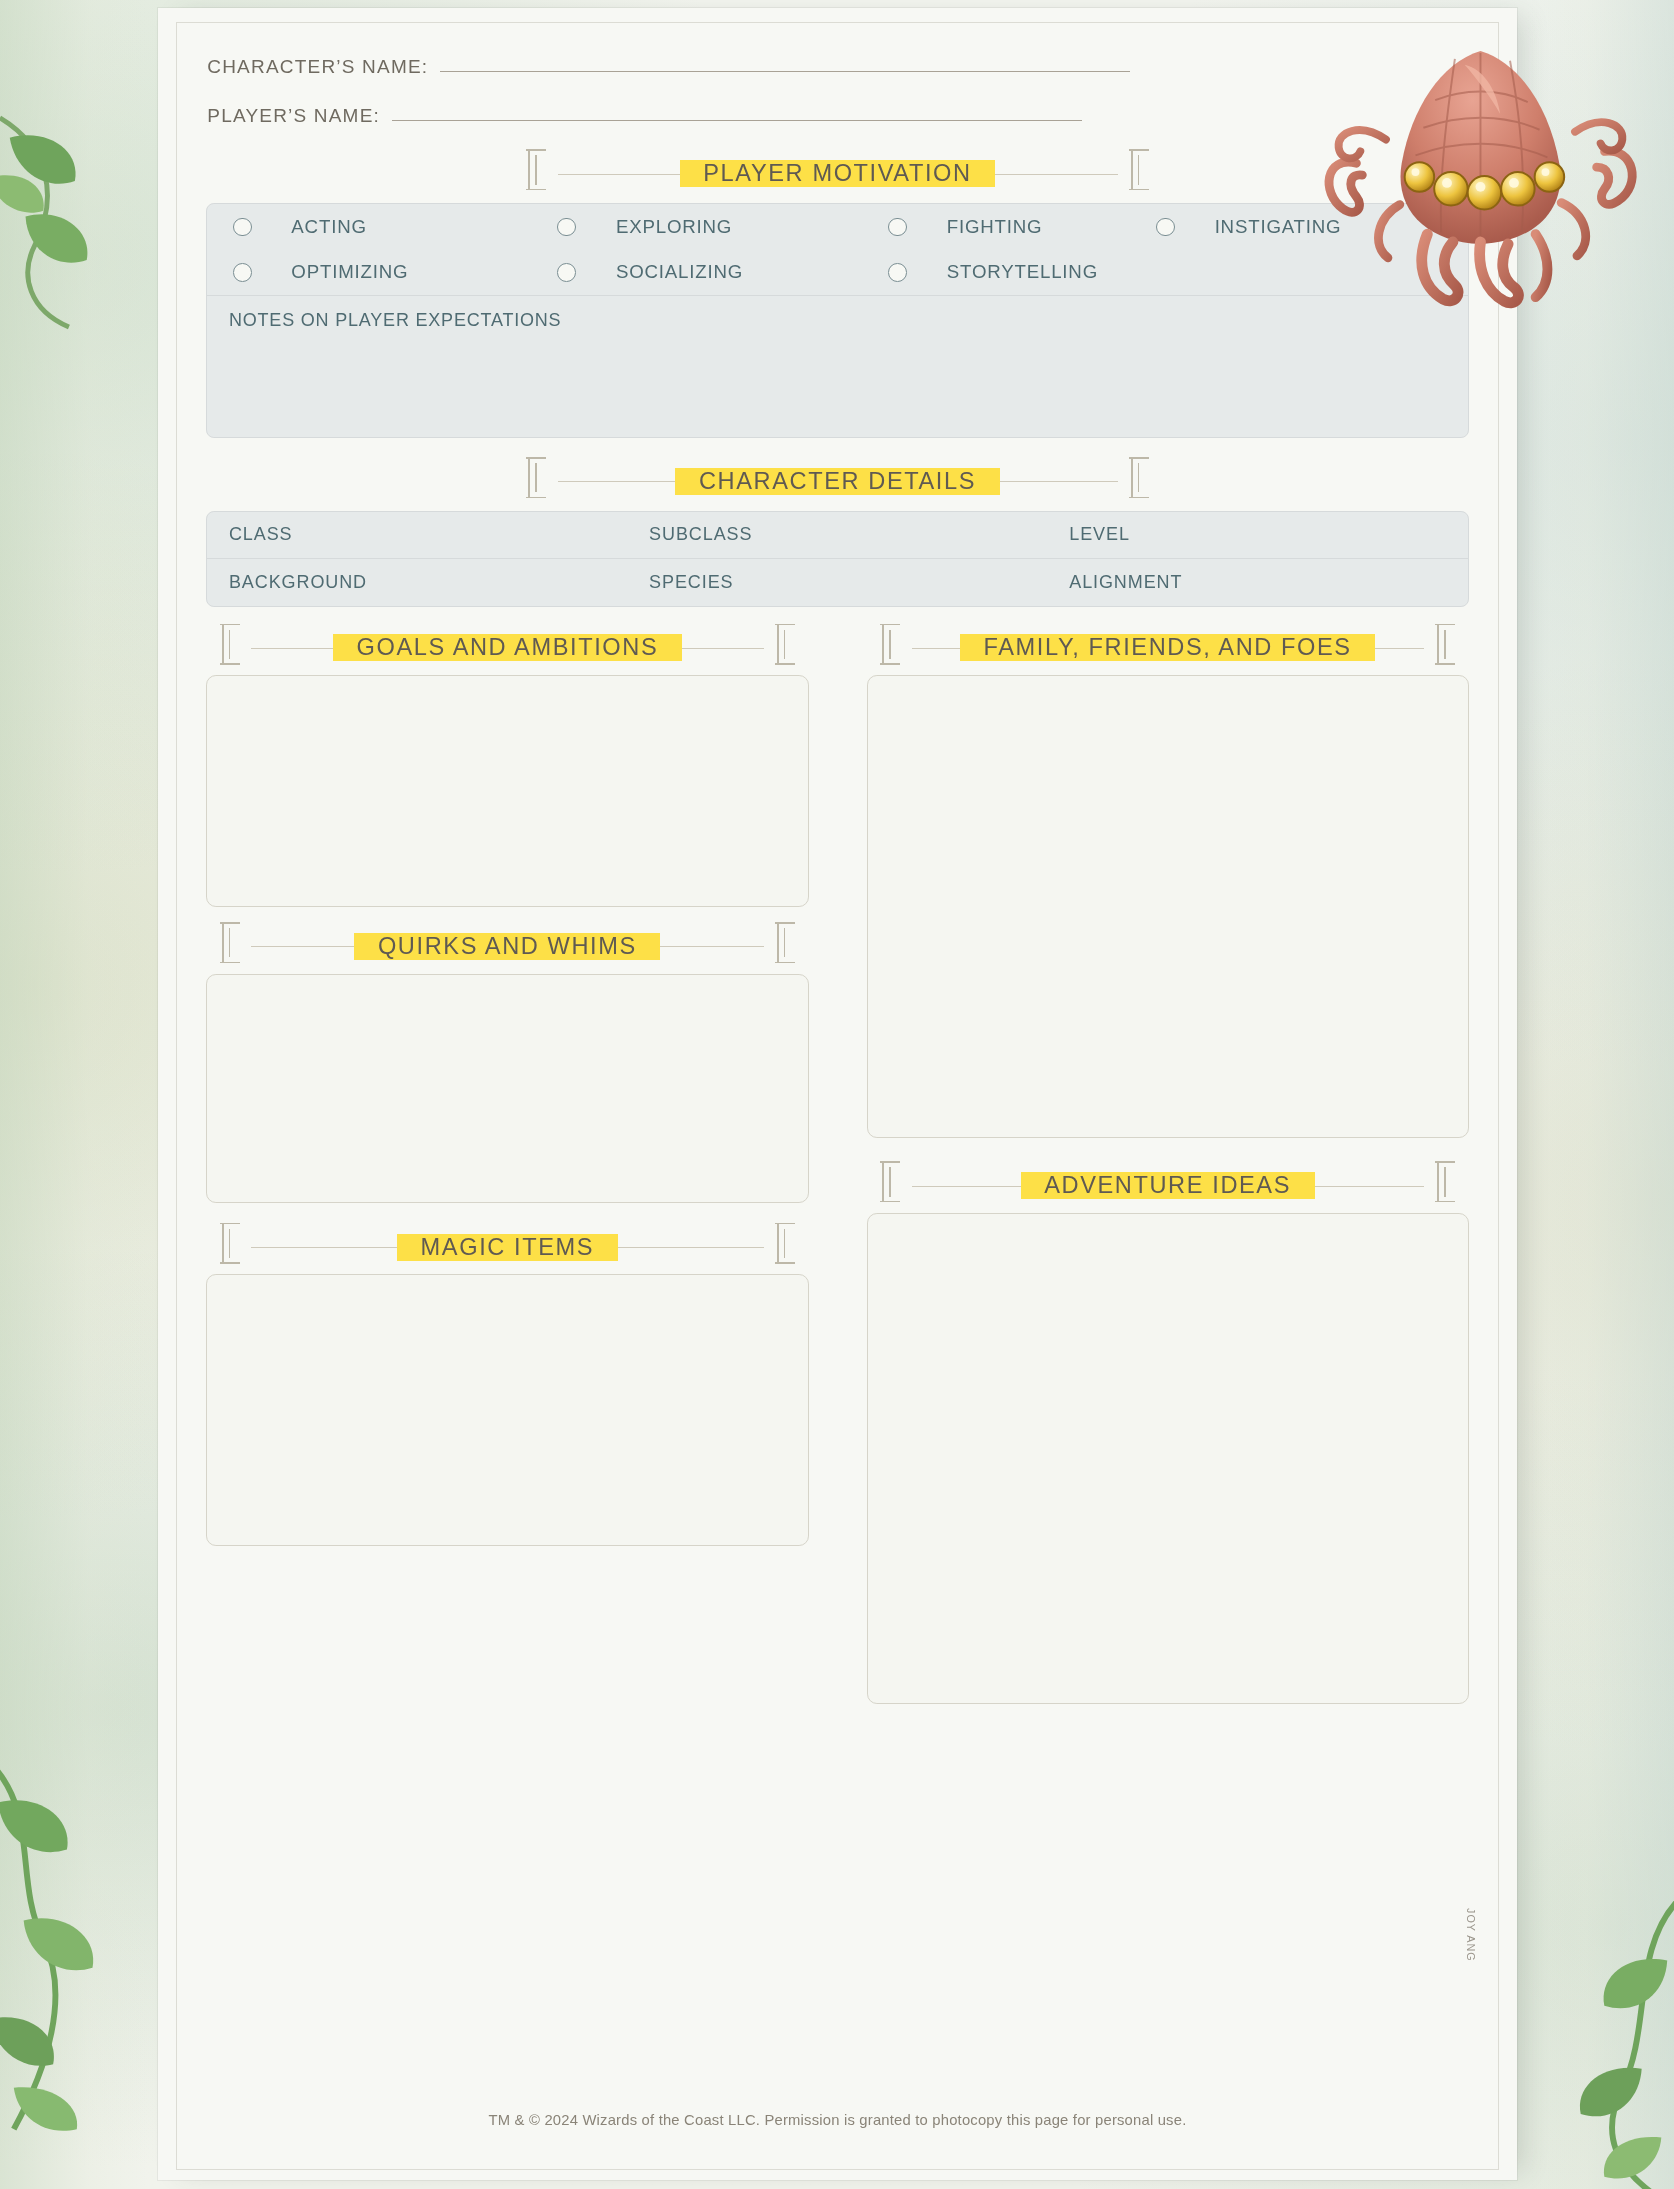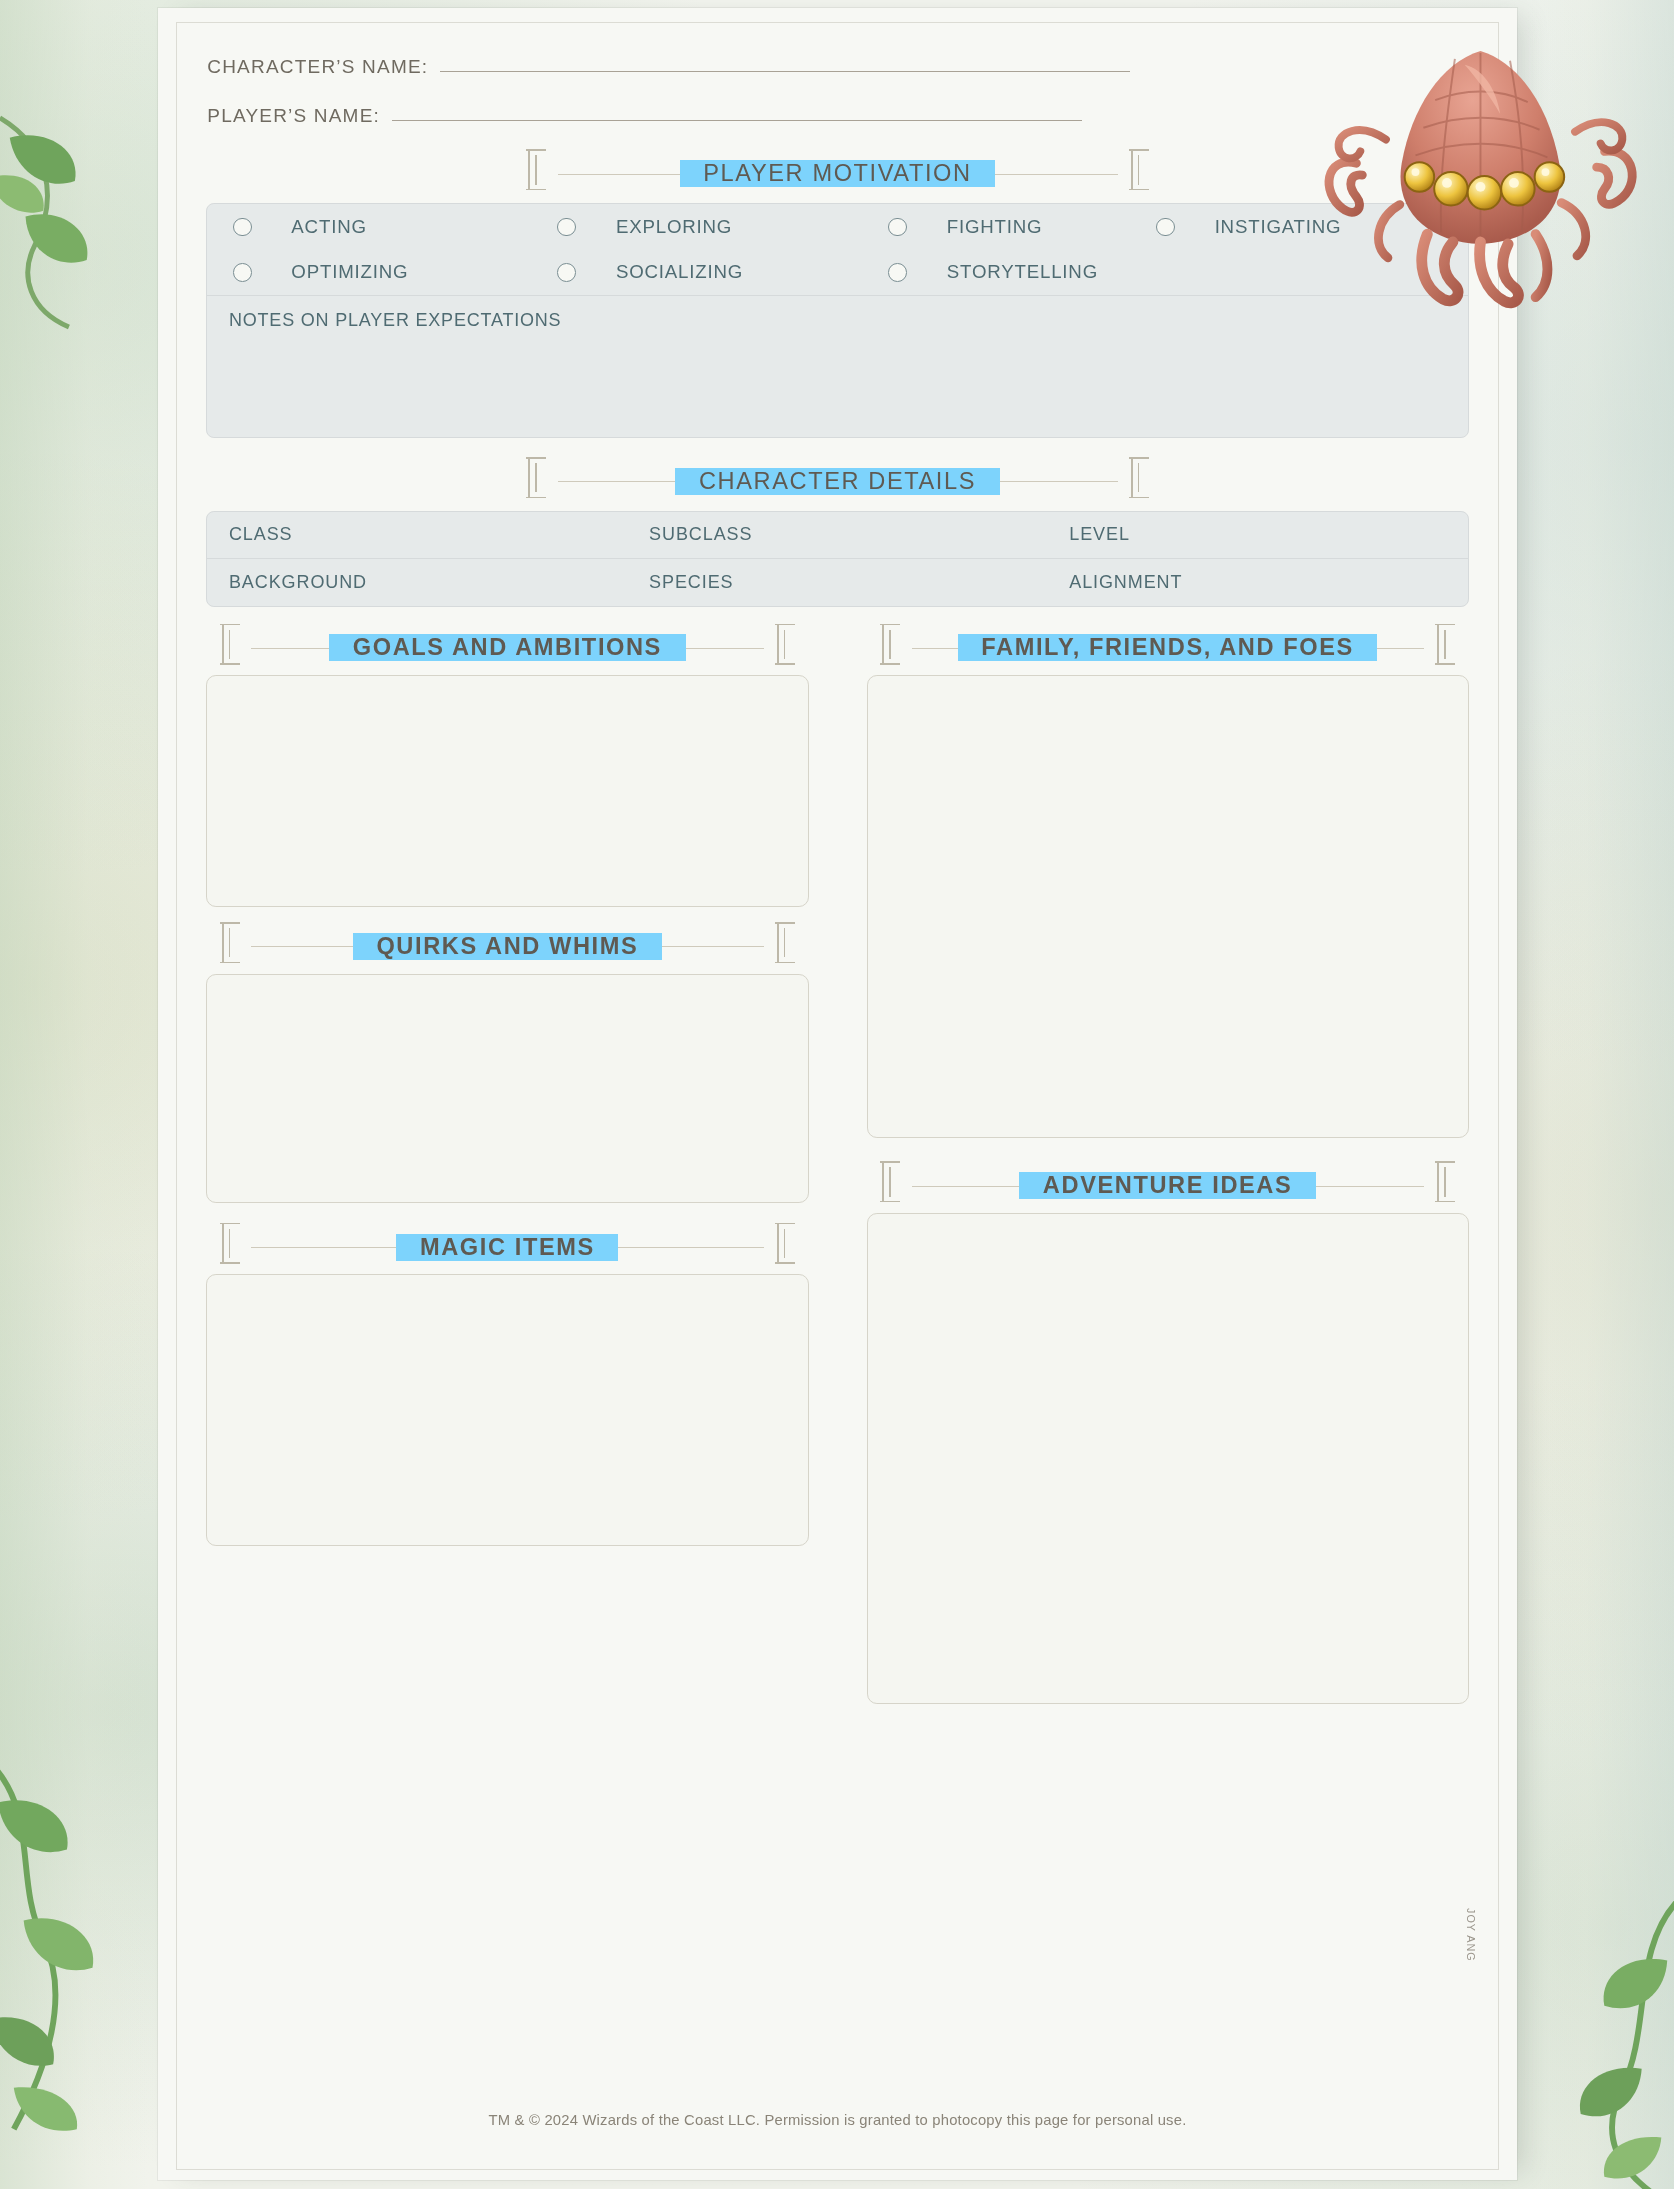--- a/index.html
+++ b/index.html
@@ -113,21 +113,21 @@
   
   .sec-head {
     position:relative;
     margin:29.6px auto 0 auto;
     text-align:center;
   }
   .sec-head .txt {
     font-size:23.6px; letter-spacing:1.6px; color:#5f5a52;
     text-transform:uppercase;
     display:inline-block; padding:0 23.6px;
-    background:#7dd3fc; position:relative; z-index:2;
+    background:#fde047; position:relative; z-index:2;
   }
   .sec-head .line {
     position:absolute; left:45px; right:45px; top:50%;
     height:1px; background:#cfcabb; z-index:1;
   }
   .sec-head .bracket {
     position:absolute; top:-10.8px; width:19.7px; height:41px; z-index:3;
   }
   .sec-head .bracket.l { left:13.8px; }
   .sec-head .bracket.r { right:13.8px; }
@@ -181,21 +181,21 @@
     grid-template-columns: 1fr 1fr 1fr;
   }
   .det-cell {
     padding:12.8px 0 12.8px 21.7px;
     font-size:18px; letter-spacing:0.9px;
     color:#4f6b72; text-transform:uppercase;
   }
   .det-row-2 .det-cell { border-top:1px solid #d6dadb; }
 
   
-  .cols { display:flex; gap:58px; margin-top:5.9px;font-weight:bold; }
+  .cols { display:flex; gap:58px; margin-top:5.9px; }
   .col { flex:1; }
   .box {
     border:1px solid #d6d4c9;
     border-radius:9.9px;
     background:#f5f6f1;
     margin-top:13.8px;
   }
 
   
   .footer {

